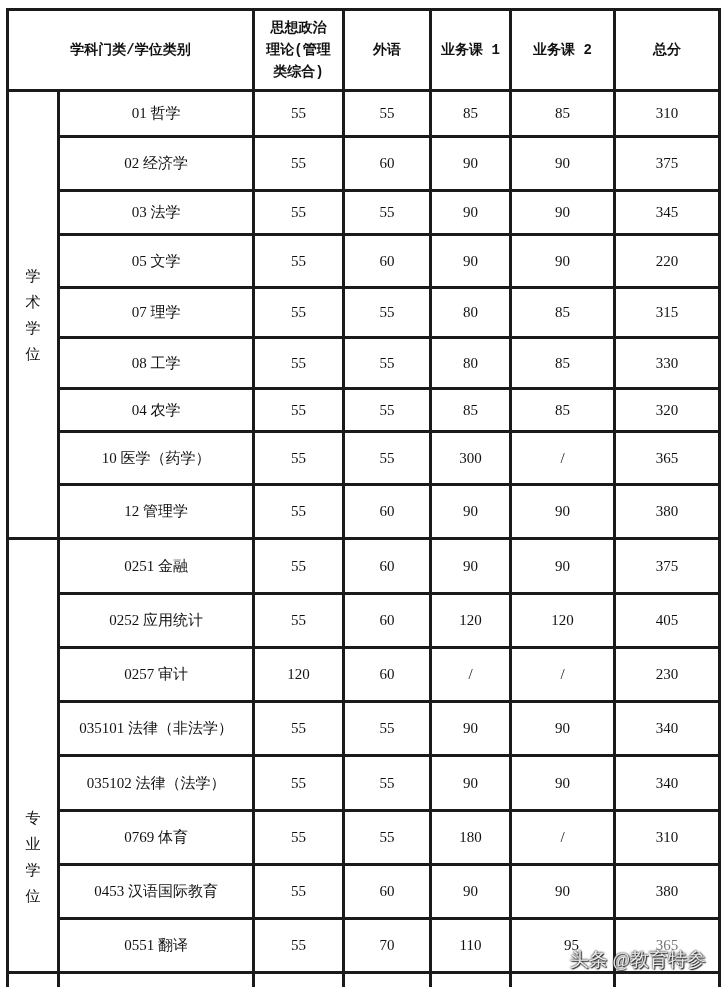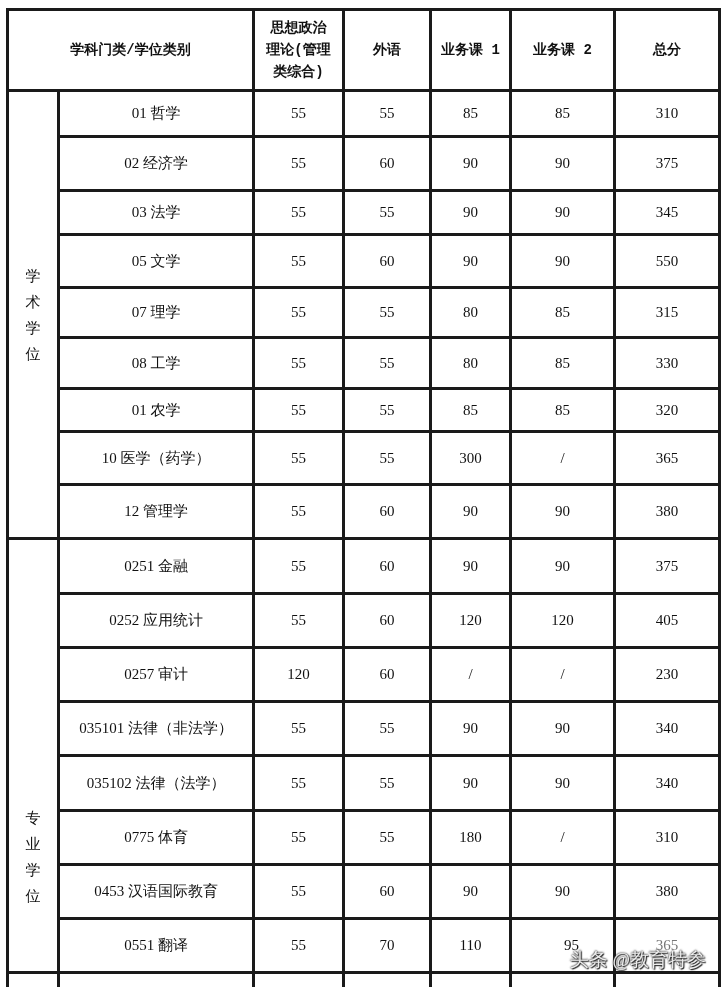--- a/index.html
+++ b/index.html
@@ -123,40 +123,40 @@
       <td class="num">90</td>
       <td class="num">90</td>
       <td class="num">345</td>
     </tr>
     <tr style="height:53px">
       <td class="name">05 文学</td>
       <td class="num">55</td>
       <td class="num">60</td>
       <td class="num">90</td>
       <td class="num">90</td>
-      <td class="num">550</td>
+      <td class="num">220</td>
     </tr>
     <tr style="height:50px">
       <td class="name">07 理学</td>
       <td class="num">55</td>
       <td class="num">55</td>
       <td class="num">80</td>
       <td class="num">85</td>
       <td class="num">315</td>
     </tr>
     <tr style="height:51px">
       <td class="name">08 工学</td>
       <td class="num">55</td>
       <td class="num">55</td>
       <td class="num">80</td>
       <td class="num">85</td>
       <td class="num">330</td>
     </tr>
     <tr style="height:43px">
-      <td class="name">01 农学</td>
+      <td class="name">04 农学</td>
       <td class="num">55</td>
       <td class="num">55</td>
       <td class="num">85</td>
       <td class="num">85</td>
       <td class="num">320</td>
     </tr>
     <tr style="height:53px">
       <td class="name">10 医学（药学）</td>
       <td class="num">55</td>
       <td class="num">55</td>
@@ -213,21 +213,21 @@
     </tr>
     <tr style="height:55px">
       <td class="name">035102 法律（法学）</td>
       <td class="num">55</td>
       <td class="num">55</td>
       <td class="num">90</td>
       <td class="num">90</td>
       <td class="num">340</td>
     </tr>
     <tr style="height:54px">
-      <td class="name">0775 体育</td>
+      <td class="name">0769 体育</td>
       <td class="num">55</td>
       <td class="num">55</td>
       <td class="num">180</td>
       <td class="num">/</td>
       <td class="num">310</td>
     </tr>
     <tr style="height:54px">
       <td class="name">0453 汉语国际教育</td>
       <td class="num">55</td>
       <td class="num">60</td>

